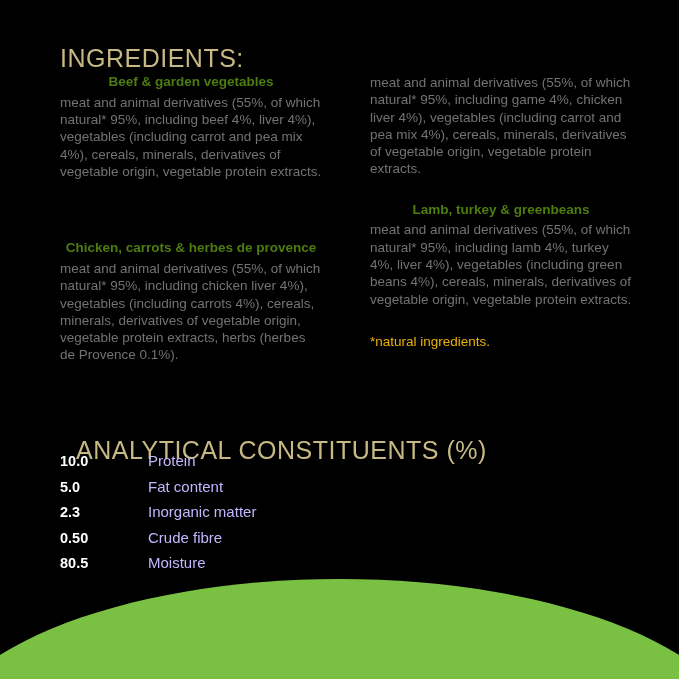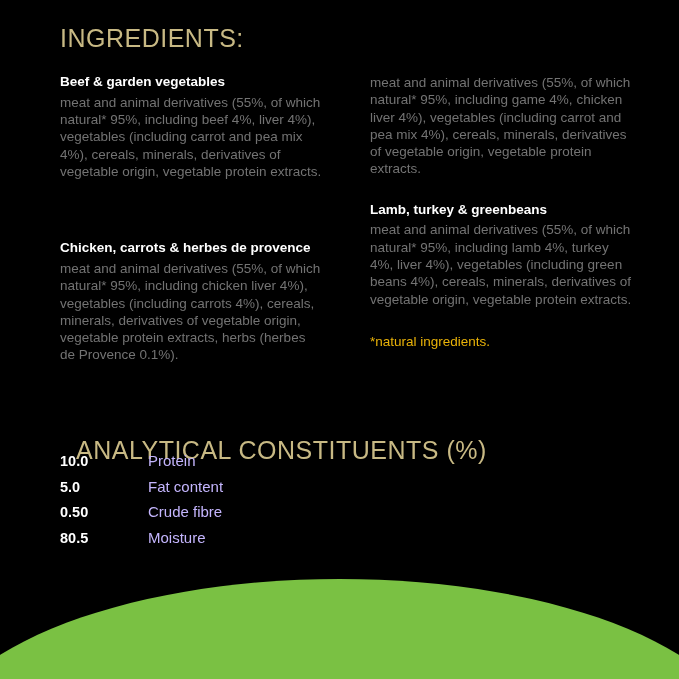--- a/index.html
+++ b/index.html
@@ -33,42 +33,43 @@
   .section-title {
     color: #c8b984;
     font-size: 25px;
     letter-spacing: 0.5px;
     font-weight: 400;
     margin: 0;
   }
   #ingredients-title {
     position: absolute;
     left: 60px;
-    top: 24px;
+    top: 44px;
   }
   .cols {
     position: absolute;
     left: 60px;
     top: 74px;
     width: 600px;
     display: flex;
     gap: 48px;
   }
   .col {
     width: 262px;
   }
   .block {
     margin-bottom: 24px;
   }
   .block-title {
-    color: #ffffff;
+    color: #4d7c0f;
     font-size: 13.5px;
     font-weight: bold;
     margin: 0 0 3px 0;
     line-height: 1.25;
+    text-align: center;
   }
   .block-body {
     color: #737373;
     font-size: 13.5px;
     line-height: 1.28;
     margin: 0;
     font-weight: 400;
   }
   .note {
     color: #eab308;
@@ -144,20 +145,24 @@
   <div class="table">
     <div class="row">
       <span class="cell-value">10.0</span>
       <span class="cell-label">Protein</span>
     </div>
     <div class="row">
       <span class="cell-value">5.0</span>
       <span class="cell-label">Fat content</span>
     </div>
     <div class="row">
+      <span class="cell-value">2.3</span>
+      <span class="cell-label">Inorganic matter</span>
+    </div>
+    <div class="row">
       <span class="cell-value">0.50</span>
       <span class="cell-label">Crude fibre</span>
     </div>
     <div class="row">
       <span class="cell-value">80.5</span>
       <span class="cell-label">Moisture</span>
     </div>
   </div>
 
   <div class="footer-band"></div>

